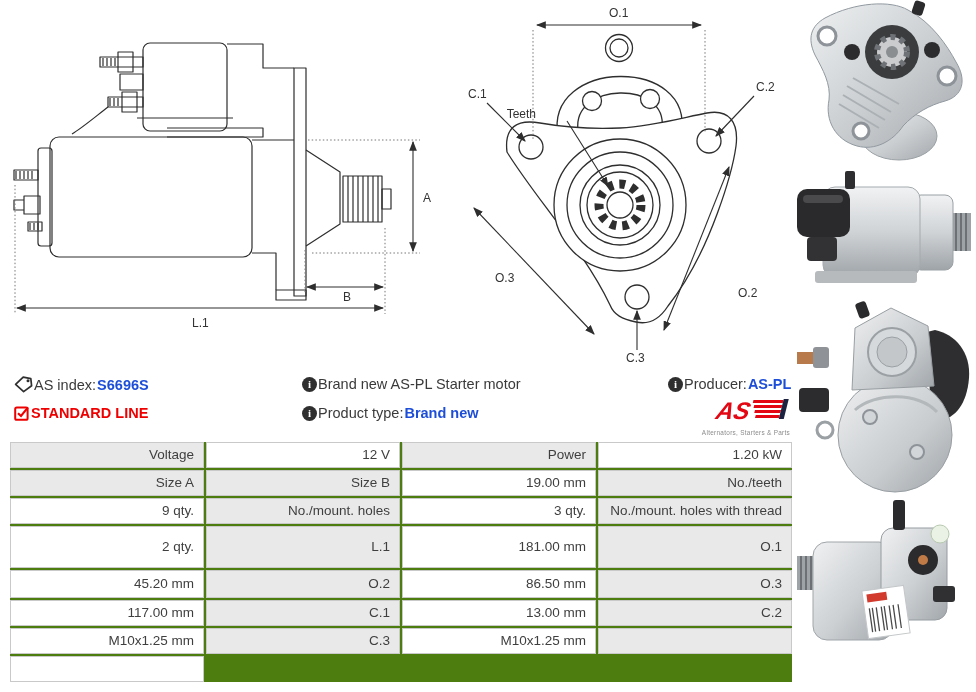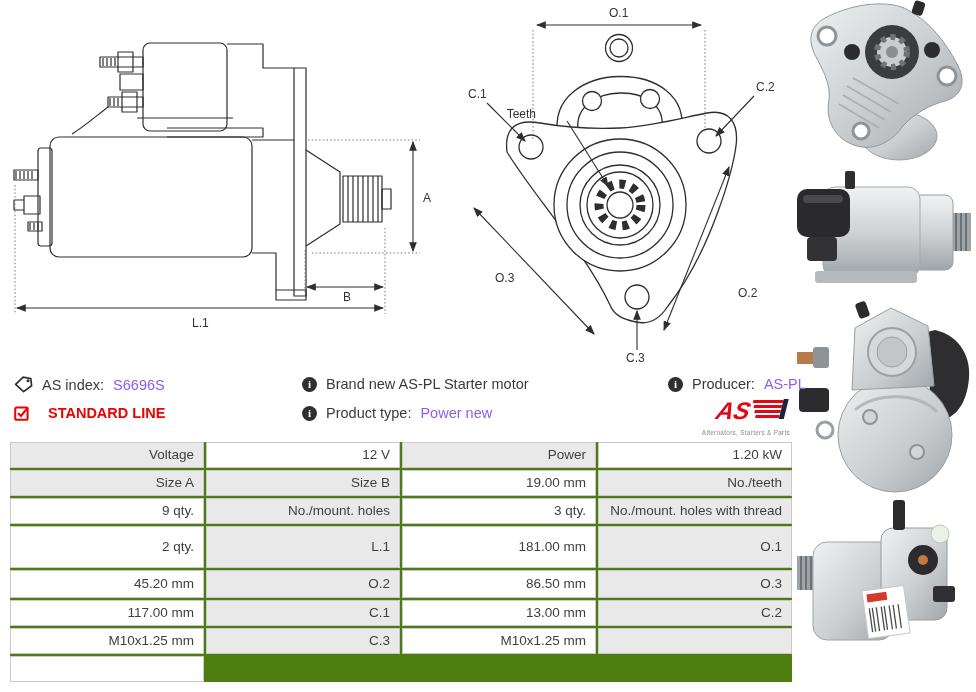--- a/index.html
+++ b/index.html
@@ -4,23 +4,23 @@
 <style>
   * { margin:0; padding:0; box-sizing:border-box; }
   html,body { background:#ffffff; }
   #screen {
     position:relative; width:976px; height:692px; background:#fff;
     font-family:"Liberation Sans", sans-serif; color:#3a3a3a; overflow:hidden;
   }
   .abs { position:absolute; }
 
   
-  .info-line { display:flex; align-items:center; gap:9px; font-size:14.5px; color:#3a3a3a; white-space:nowrap; }
-  .info-line b { color:#8b5cf6; font-weight:400; }
-  .badge-red { color:#ee0000; font-weight:700; font-size:14.5px;margin-left:9px; }
+  .info-line { display:flex; align-items:center; gap:1px; font-size:14.5px; color:#3a3a3a; white-space:nowrap; }
+  .info-line b { color:#1d4ed8; font-weight:700; }
+  .badge-red { color:#ee0000; font-weight:700; font-size:14.5px; }
   .i-icon {
     width:15px; height:15px; border-radius:50%; background:#2f2f2f; color:#fff;
     display:inline-flex; align-items:center; justify-content:center;
     font-size:11px; font-weight:700; font-family:"Liberation Serif", serif; flex:0 0 auto;
   }
 
   
   .logo-tagline { font-size:6.4px; color:#8b8b8b; letter-spacing:.3px; text-align:center; margin-top:1px; }
 
   
@@ -279,21 +279,21 @@
     <div class="info-line">
       <span class="i-icon">i</span>
       <span>Brand new AS-PL Starter motor</span>
     </div>
   </div>
 
   <div class="abs" style="left:302px;top:405px">
     <div class="info-line">
       <span class="i-icon">i</span>
       <span>Product type:</span>
-      <b>Power new</b>
+      <b>Brand new</b>
     </div>
   </div>
 
   <div class="abs" style="left:668px;top:376px">
     <div class="info-line">
       <span class="i-icon">i</span>
       <span>Producer:</span>
       <b>AS-PL</b>
     </div>
   </div>

